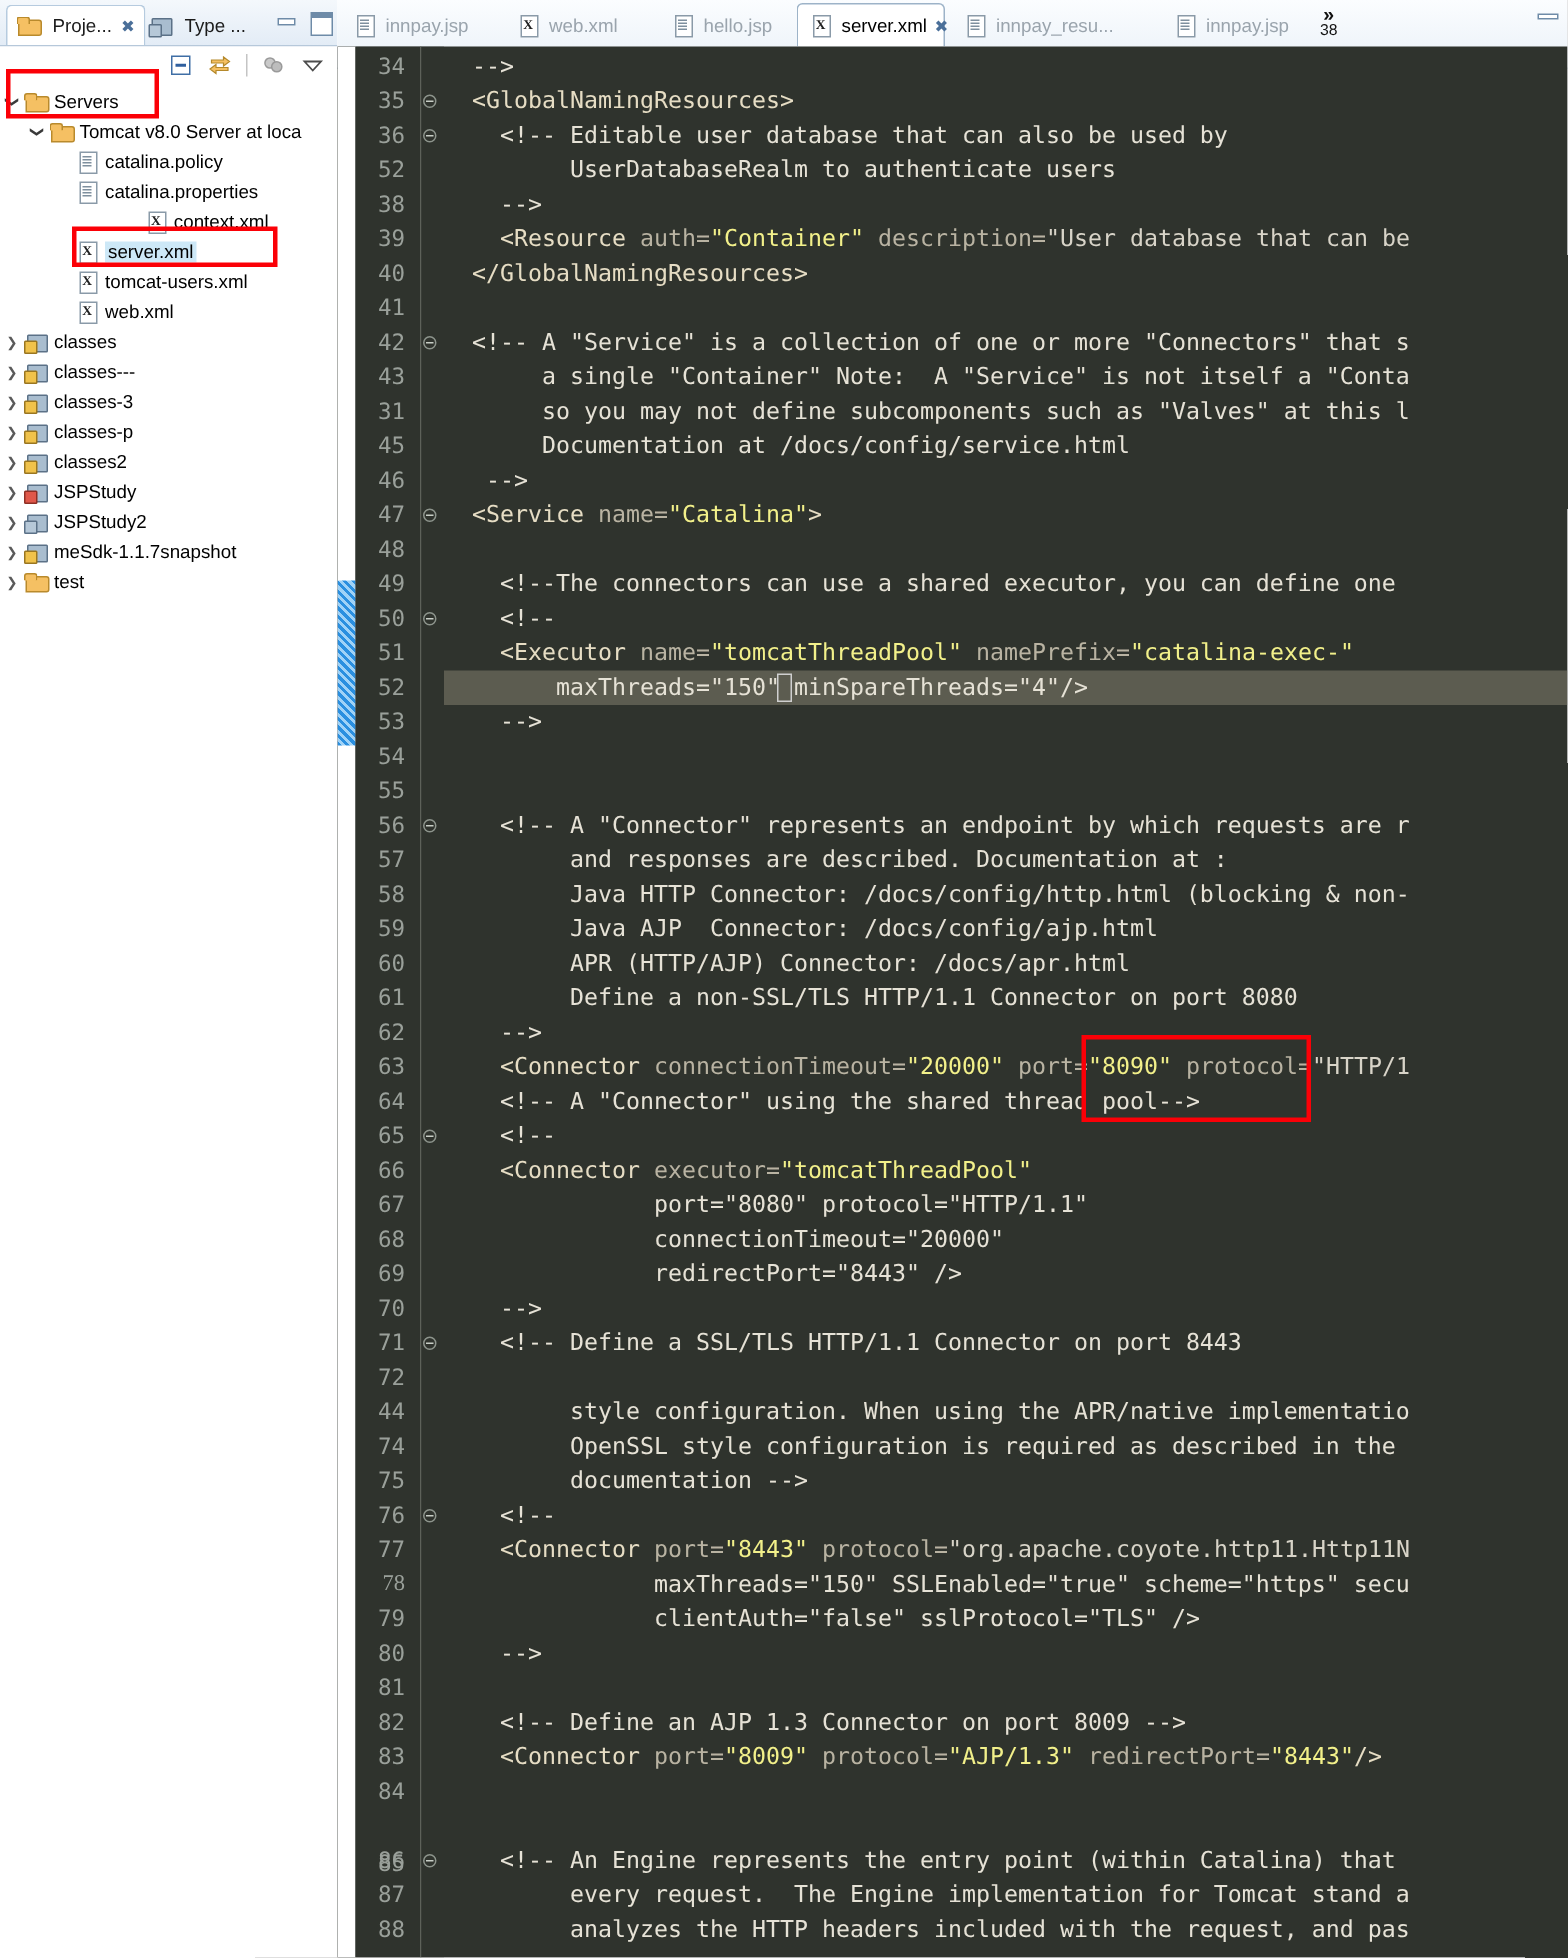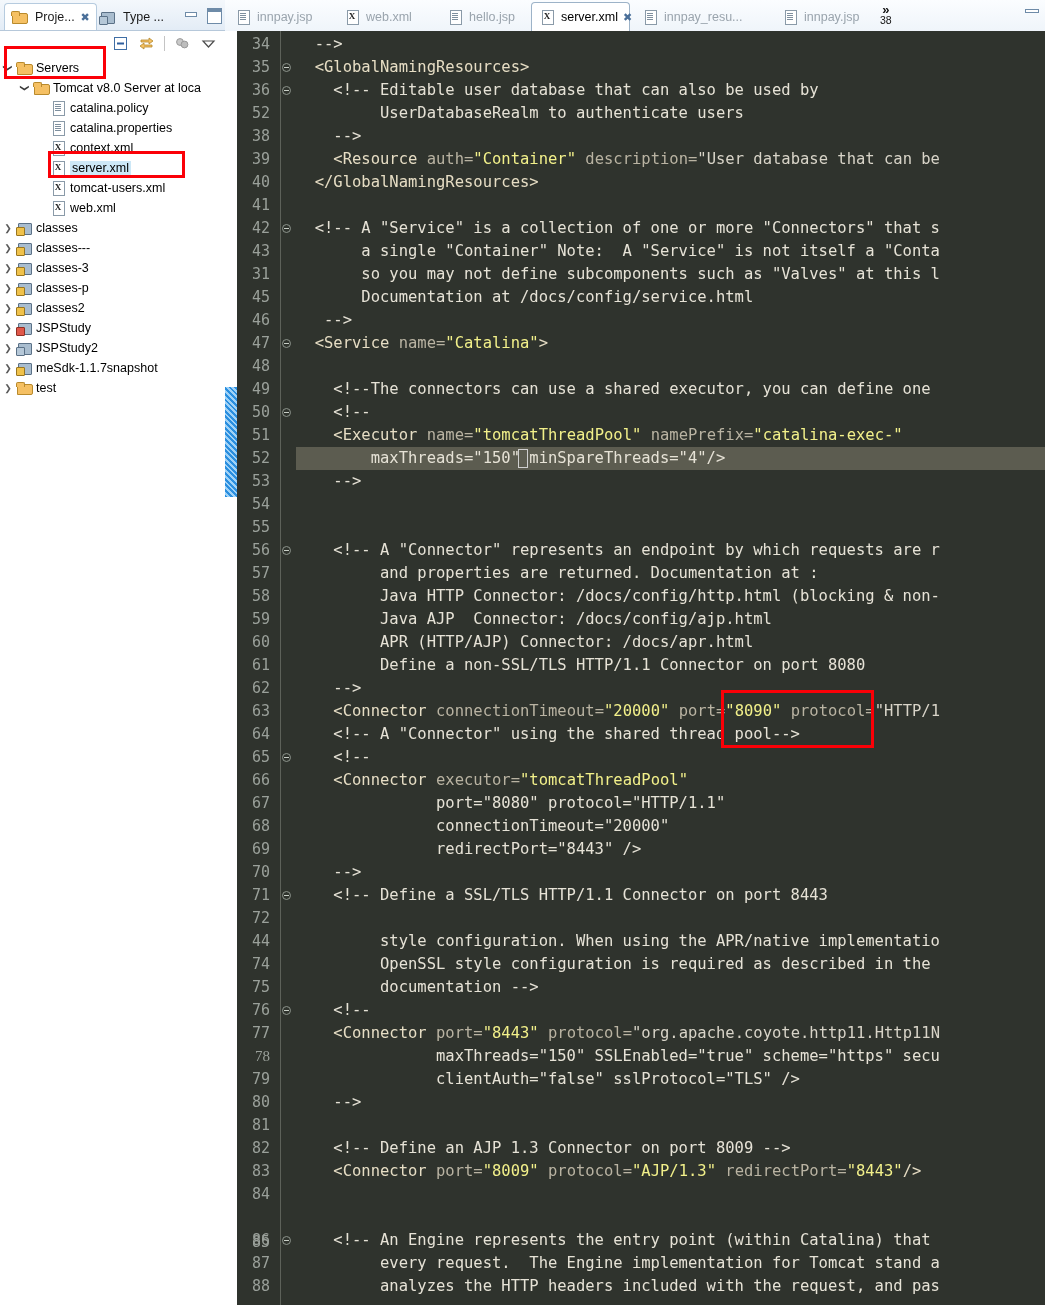--- a/index.html
+++ b/index.html
@@ -196,21 +196,21 @@
         <div class="trow" style="padding-left: 34px;">
           <span class="arrow"></span>
           <span class="ico ico-doc"></span>
           <span class="tlabel">catalina.policy</span>
         </div>
         <div class="trow" style="padding-left: 34px;">
           <span class="arrow"></span>
           <span class="ico ico-doc"></span>
           <span class="tlabel">catalina.properties</span>
         </div>
-        <div class="trow" style="padding-left: 34px;">
+        <div class="trow" style="padding-left: 34px; justify-content: center;">
           <span class="arrow"></span>
           <span class="ico ico-xml"></span>
           <span class="tlabel">context.xml</span>
         </div>
         <div class="trow" style="padding-left: 34px;">
           <span class="arrow"></span>
           <span class="ico ico-xml"></span>
           <span class="tlabel sel">server.xml</span>
         </div>
         <div class="trow" style="padding-left: 34px;">
@@ -417,21 +417,21 @@
           <div class="cline" style="top: 324px;"><span class="c-cmt"></span></div>
           <div class="cline" style="top: 347px;"><span class="c-cmt">    &lt;!--The connectors can use a shared executor, you can define one</span></div>
           <div class="cline" style="top: 370px;"><span class="c-cmt">    &lt;!--</span></div>
           <div class="cline" style="top: 393px;"><span class="c-punc">    </span><span class="c-tag">&lt;Executor</span><span class="c-punc"> </span><span class="c-attr">name=</span><span class="c-val">"tomcatThreadPool"</span><span class="c-punc"> </span><span class="c-attr">namePrefix=</span><span class="c-val">"catalina-exec-"</span></div>
           <div class="hl-row" style="top: 416px;"></div>
           <div class="cline" style="top: 416px;"><span class="c-cmt">        maxThreads="150" minSpareThreads="4"/&gt;</span></div>
           <div class="cline" style="top: 439px;"><span class="c-cmt">    --&gt;</span></div>
           <div class="cline" style="top: 462px;"><span class="c-cmt"></span></div>
           <div class="cline" style="top: 485px;"><span class="c-cmt"></span></div>
           <div class="cline" style="top: 508px;"><span class="c-cmt">    &lt;!-- A "Connector" represents an endpoint by which requests are r</span></div>
-          <div class="cline" style="top: 531px;"><span class="c-cmt">         and properties are returned. Documentation at :</span></div>
+          <div class="cline" style="top: 531px;"><span class="c-cmt">         and responses are described. Documentation at :</span></div>
           <div class="cline" style="top: 554px;"><span class="c-cmt">         Java HTTP Connector: /docs/config/http.html (blocking &amp; non-</span></div>
           <div class="cline" style="top: 577px;"><span class="c-cmt">         Java AJP  Connector: /docs/config/ajp.html</span></div>
           <div class="cline" style="top: 600px;"><span class="c-cmt">         APR (HTTP/AJP) Connector: /docs/apr.html</span></div>
           <div class="cline" style="top: 623px;"><span class="c-cmt">         Define a non-SSL/TLS HTTP/1.1 Connector on port 8080</span></div>
           <div class="cline" style="top: 646px;"><span class="c-cmt">    --&gt;</span></div>
           <div class="cline" style="top: 669px;"><span class="c-punc">    </span><span class="c-tag">&lt;Connector</span><span class="c-punc"> </span><span class="c-attr">connectionTimeout=</span><span class="c-val">"20000"</span><span class="c-punc"> </span><span class="c-attr">port=</span><span class="c-val">"8090"</span><span class="c-punc"> </span><span class="c-attr">protocol=</span><span class="c-punc">"HTTP/1</span></div>
           <div class="cline" style="top: 692px;"><span class="c-cmt">    &lt;!-- A "Connector" using the shared thread pool--&gt;</span></div>
           <div class="cline" style="top: 715px;"><span class="c-cmt">    &lt;!--</span></div>
           <div class="cline" style="top: 738px;"><span class="c-punc">    </span><span class="c-tag">&lt;Connector</span><span class="c-punc"> </span><span class="c-attr">executor=</span><span class="c-val">"tomcatThreadPool"</span></div>
           <div class="cline" style="top: 761px;"><span class="c-cmt">               port="8080" protocol="HTTP/1.1"</span></div>

